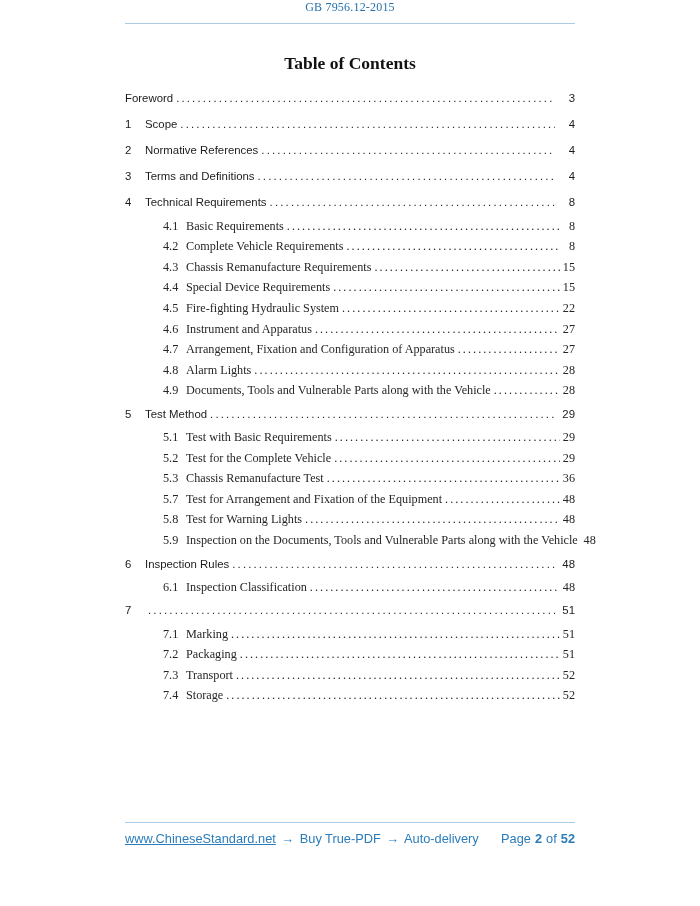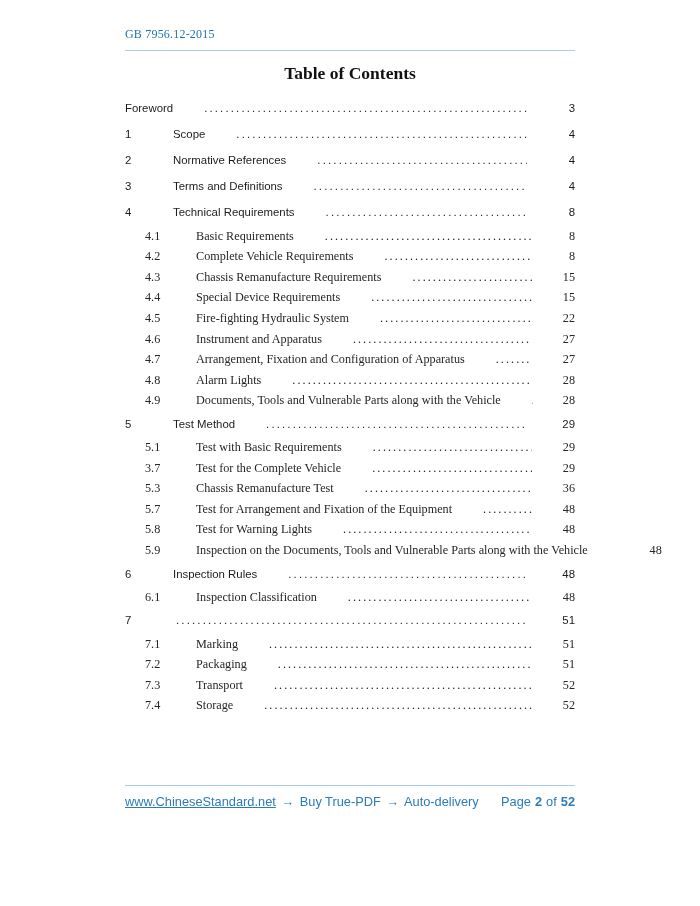--- a/index.html
+++ b/index.html
@@ -12,70 +12,69 @@
     background: #ffffff;
     overflow: hidden;
     font-family: "Liberation Sans", sans-serif;
     color: #1f1f1f;
   }
   .content {
     width: 450px;
     margin: 0 auto;
   }
   .doc-header {
-    padding-top: 27px;
+    text-align: center;
   }
   .doc-number {
     font-family: "Liberation Serif", serif;
     font-size: 12px;
     line-height: 14px;
     color: #2471ae;
     letter-spacing: 0.2px;
   }
   .header-rule {
     margin-top: 9px;
     border-bottom: 1.4px solid #aacbe4;
   }
   .title {
-    margin-top: 12px;
+    margin-top: 29px;
     text-align: center;
     font-family: "Liberation Serif", serif;
     font-weight: bold;
     font-size: 17.5px;
     line-height: 20px;
     color: #111111;
   }
   .toc {
     display: flex;
     flex-direction: column;
     margin-top: 12px;
   }
   .toc-row {
     display: flex;
     align-items: baseline;
     min-width: 0;
-    gap: 28px;
   }
   .toc-row.l0 {
     margin: 5.6px 0;
     font-family: "Liberation Sans", sans-serif;
     font-size: 11.4px;
     line-height: 15px;
     color: #1c1c1c;
   }
   .toc-row.l1 {
     margin: 2.6px 0 2.6px 20px;
     font-family: "Liberation Serif", serif;
     font-size: 12.2px;
     line-height: 15.4px;
     color: #262626;
   }
   .toc-row .num { flex: none; }
   .toc-row.l0 .num { width: 20px; }
-  .toc-row.l1 .num { width: 23px; }
+  .toc-row.l1 .num { width: 23px; margin-left: 18px; }
   .toc-row .entry-label {
     flex: none;
     white-space: nowrap;
   }
   .toc-row .leader {
     flex: 1 1 0;
     min-width: 0;
     overflow: hidden;
     white-space: nowrap;
     margin-left: 3px;
@@ -88,21 +87,21 @@
     flex: none;
     text-align: right;
     min-width: 14px;
   }
   .toc-row.l0 .page-num { margin-left: 6px; }
   .toc-row.l1 .page-num { margin-left: 1px; }
   .doc-footer {
     position: absolute;
     left: 125px;
     width: 450px;
-    top: 785px;
+    top: 822px;
   }
   .footer-rule {
     border-bottom: 1.4px solid #aacbe4;
   }
   .footer-row {
     margin-top: 8px;
     display: flex;
     justify-content: space-between;
     align-items: baseline;
     font-size: 12.8px;
@@ -221,21 +220,21 @@
           <span class="leader"></span>
           <span class="page-num">29</span>
         </div>
         <div class="toc-row l1">
           <span class="num">5.1</span>
           <span class="entry-label">Test with Basic Requirements</span>
           <span class="leader"></span>
           <span class="page-num">29</span>
         </div>
         <div class="toc-row l1">
-          <span class="num">3.7</span>
+          <span class="num">5.2</span>
           <span class="entry-label">Test for the Complete Vehicle</span>
           <span class="leader"></span>
           <span class="page-num">29</span>
         </div>
         <div class="toc-row l1">
           <span class="num">5.3</span>
           <span class="entry-label">Chassis Remanufacture Test</span>
           <span class="leader"></span>
           <span class="page-num">36</span>
         </div>

